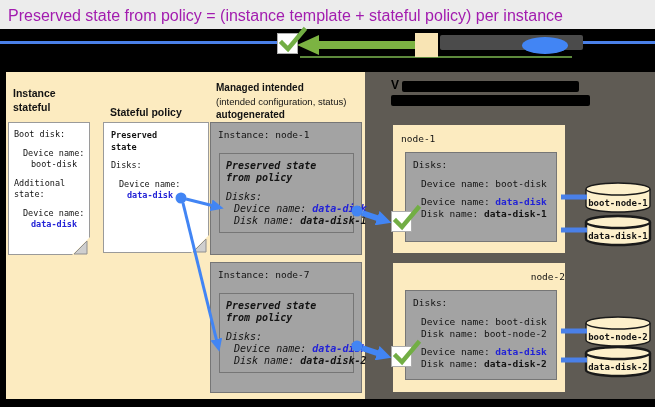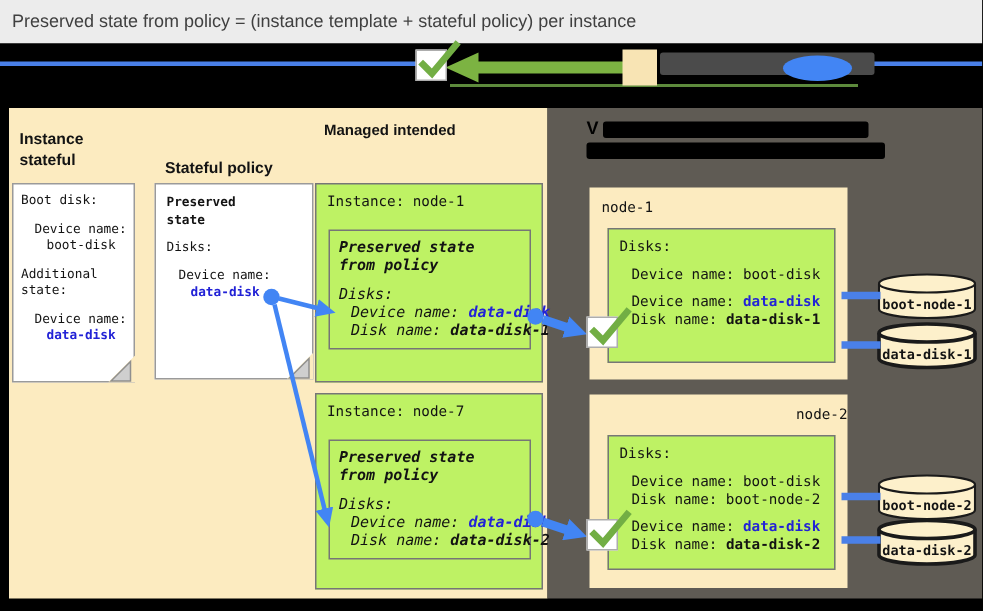--- a/index.html
+++ b/index.html
@@ -1,33 +1,33 @@
 <!DOCTYPE html>
 <html><head>
 <meta charset="utf-8">
 <style>
   html,body{margin:0;padding:0;background:#000;}
   #app{position:relative;width:655px;height:407px;background:#000;overflow:hidden;
        font-family:"Liberation Sans",sans-serif;}
   .abs{position:absolute;}
   
   .titlebar{position:absolute;left:0;top:0;width:655px;height:29px;background:#ececec;}
-  .title{position:absolute;left:8px;top:7px;font-size:12px;color:#404040;letter-spacing:0;}
+  .title{position:absolute;left:8px;top:7px;font-size:16px;color:#a21caf;letter-spacing:0;}
   
   .legend{position:absolute;left:0;top:29px;width:655px;height:43px;background:#000;}
   .blueline{position:absolute;height:3px;background:#4a80e8;}
   
   .panel-left{position:absolute;left:6px;top:72px;width:359px;height:327px;background:#fcebc0;}
   .panel-right{position:absolute;left:365px;top:72px;width:290px;height:327px;background:#5f5b54;}
   
   .h{font-weight:bold;font-size:10.5px;color:#131313;line-height:14px;}
   .h-sub{font-weight:normal;font-size:9.5px;color:#131313;line-height:13px;}
   
   .doc{position:absolute;background:#fff;border:1px solid #9a9a9a;box-sizing:border-box;}
-  .wbox{position:absolute;background:#bef264;border:1px solid #767676;box-sizing:border-box;}
+  .wbox{position:absolute;background:#a3a3a3;border:1px solid #767676;box-sizing:border-box;}
   .nodebox{position:absolute;background:#fcebc0;}
   .mline{white-space:pre;font-family:"DejaVu Sans Mono","Liberation Mono",monospace;
          color:#131313;}
   .f85{font-size:8.5px;line-height:11.5px;}
   .f90{font-size:10px;line-height:12px;font-style:italic;}
   .f95{font-size:9.5px;line-height:12px;}
   .blue{color:#2222d6;font-weight:bold;}
   .bold{font-weight:bold;}
   .gap7{margin-top:7px;}
   .gap6{margin-top:6px;}
@@ -80,20 +80,22 @@
 
   <div class="panel-right"></div>
 
   <div class="abs h" style="left:13px;top:86px;">
     <div>Instance</div>
     <div>stateful</div>
   </div>
   <div class="abs h" style="left:110px;top:105px;">Stateful policy</div>
   <div class="abs" style="left:216px;top:81px;width:150px;">
     <div class="h" style="font-size:10px;">Managed intended</div>
+    <div class="h-sub">(intended configuration, status)</div>
+    <div class="h" style="font-size:10px;">autogenerated</div>
   </div>
 
   <div class="doc" style="left:8px;top:122px;width:82px;height:133px;">
     <div style="padding:6px 0 0 5px;">
       <div class="mline f85">Boot disk:</div>
       <div class="mline f85 ind9 gap7">Device name:</div>
       <div class="mline f85 ind22">boot-disk</div>
       <div class="mline f85 gap7">Additional</div>
       <div class="mline f85">state:</div>
       <div class="mline f85 ind9 gap7">Device name:</div>

